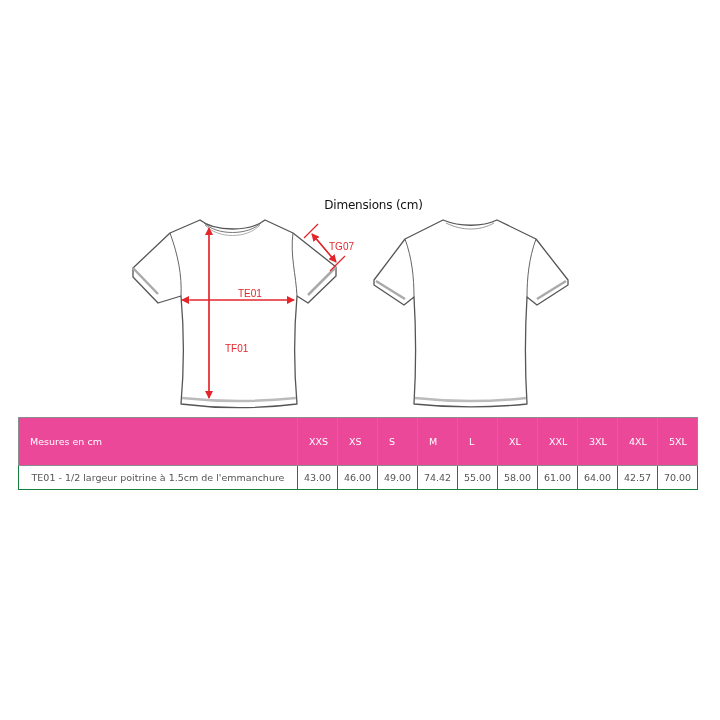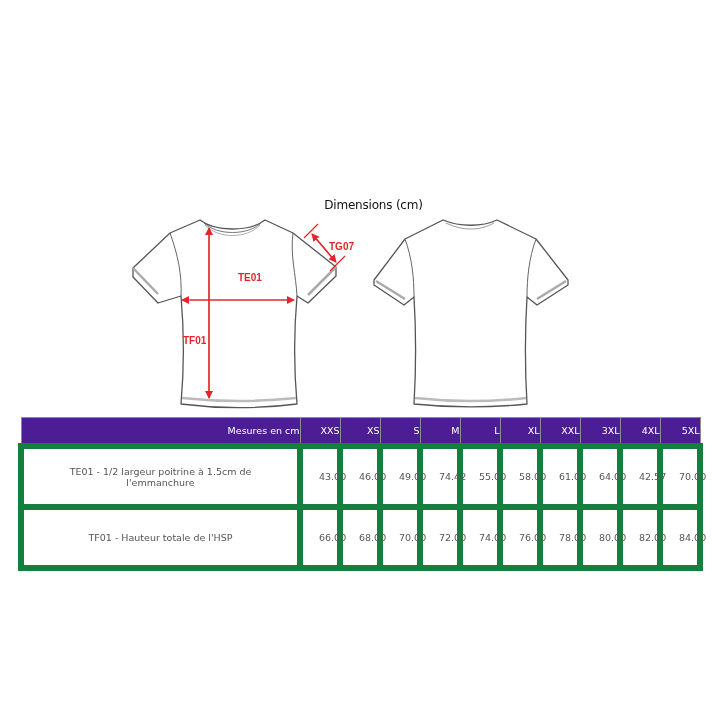--- a/index.html
+++ b/index.html
@@ -8,33 +8,33 @@
     font-family: "DejaVu Sans", "Liberation Sans", sans-serif; overflow: hidden;
   }
   .title {
     position: absolute; left: 15px; width: 717px; top: 198px; text-align: center;
     font-size: 12px; color: #111; letter-spacing: -0.2px;
   }
   .figure { position: absolute; left: 0; top: 0; width: 720px; height: 720px; }
   .figure svg { position: absolute; left: 0; top: 0; }
   .dim-label {
     position: absolute; font-family: "Liberation Sans", sans-serif; font-size: 10px;
-    color: #e3262b; font-weight: bold;
+    color: #e3262b; font-weight: normal;
   }
   table.sizes {
     position: absolute; left: 18px; top: 417px; width: 680px;
     border-collapse: collapse; table-layout: fixed;
     font-size: 9.5px; color: #555;
   }
   table.sizes th {
-    background: #4c1d95; color: #ffffff; font-weight: normal; height: 25px;
-    border: 1px solid #8c8c8c; text-align: right; padding: 0;
+    background: #ec4899; color: #ffffff; font-weight: normal; height: 25px;
+    border: 1px solid #8c8c8c; text-align: left; padding: 11px;
   }
   table.sizes td {
-    height: 23px; border: 6px solid #15803d; text-align: center; padding: 16px; color: #555;
+    height: 23px; border: 1px solid #15803d; text-align: center; padding: 0; color: #555;
   }
   col.label-col { width: 279px; }
   col.size-col { width: 40px; }
 </style>
 </head>
 <body>
 
 <div class="title">Dimensions (cm)</div>
 
 <div class="figure">
@@ -105,22 +105,22 @@
                L405,239 Z"></path>
       <path d="M446,223 C462,231 480,231 494,223" fill="none" stroke="#999" stroke-width="1"></path>
       <path d="M405,239 C412,258 414,278 414,297" fill="none" stroke="#666" stroke-width="1"></path>
       <path d="M536,239 C529,258 527,278 527,297" fill="none" stroke="#666" stroke-width="1"></path>
       <path d="M376,281 L405,299" fill="none" stroke="#aaa" stroke-width="2.5"></path>
       <path d="M566,281 L537,299" fill="none" stroke="#aaa" stroke-width="2.5"></path>
       <path d="M415,398 C452,402 489,402 526,398" fill="none" stroke="#bbb" stroke-width="2.5"></path>
     </g>
   </svg>
 
-  <div class="dim-label" style="left:238px; top:272px;">TE01</div>
-  <div class="dim-label" style="left:183px; top:335px;">TF01</div>
+  <div class="dim-label" style="left:238px; top:288px;">TE01</div>
+  <div class="dim-label" style="left:183px; top:343px;padding-left:42px;">TF01</div>
   <div class="dim-label" style="left:329px; top:241px;">TG07</div>
 </div>
 
 <table class="sizes">
   <colgroup>
     <col class="label-col">
     <col class="size-col">
       <col class="size-col">
       <col class="size-col">
       <col class="size-col">
@@ -153,27 +153,14 @@
       <td>46.00</td>
       <td>49.00</td>
       <td>74.42</td>
       <td>55.00</td>
       <td>58.00</td>
       <td>61.00</td>
       <td>64.00</td>
       <td>42.57</td>
       <td>70.00</td>
     </tr>
-    <tr>
-      <td>TF01 - Hauteur totale de l'HSP</td>
-      <td>66.00</td>
-      <td>68.00</td>
-      <td>70.00</td>
-      <td>72.00</td>
-      <td>74.00</td>
-      <td>76.00</td>
-      <td>78.00</td>
-      <td>80.00</td>
-      <td>82.00</td>
-      <td>84.00</td>
-    </tr>
   </tbody>
 </table>
 
 </body></html>

